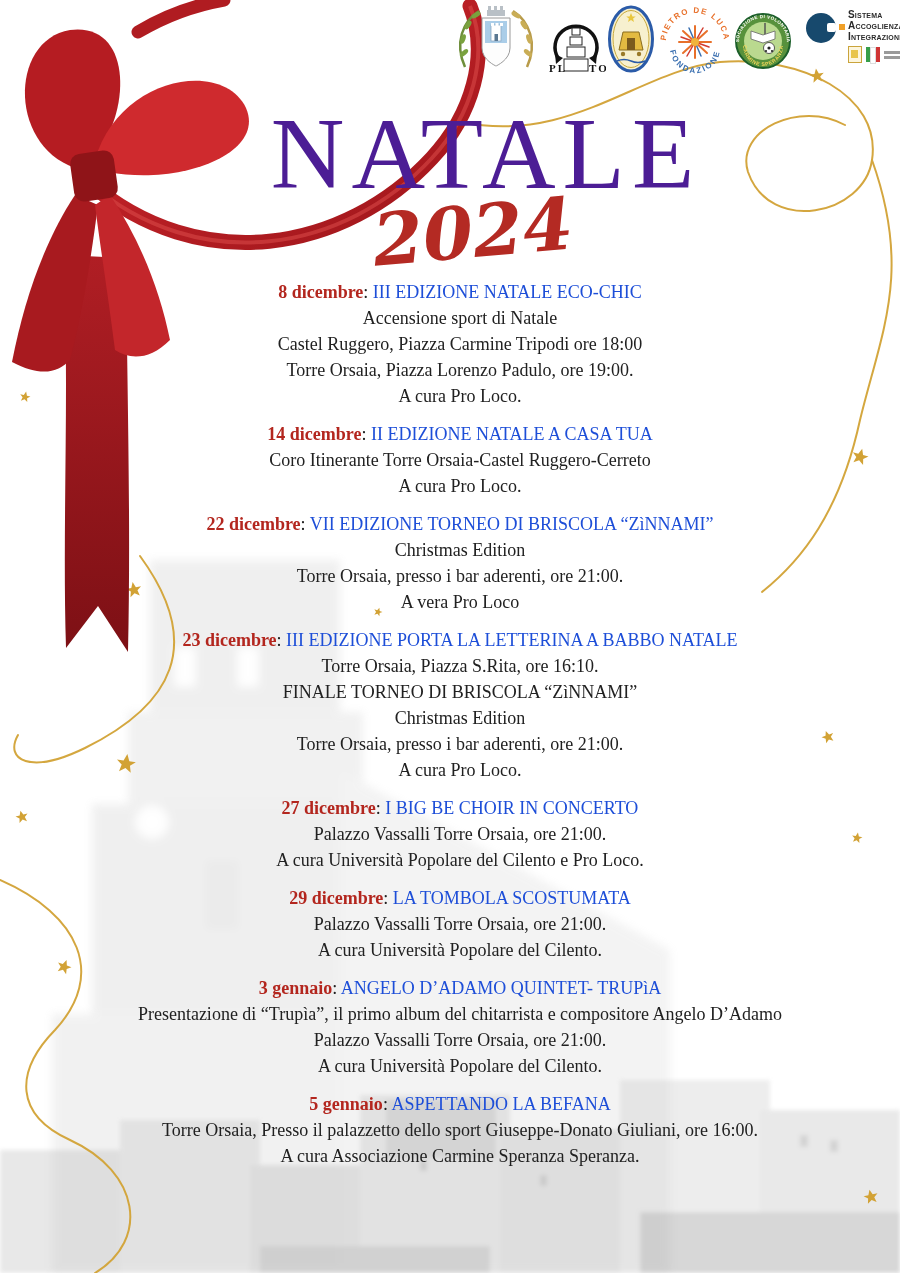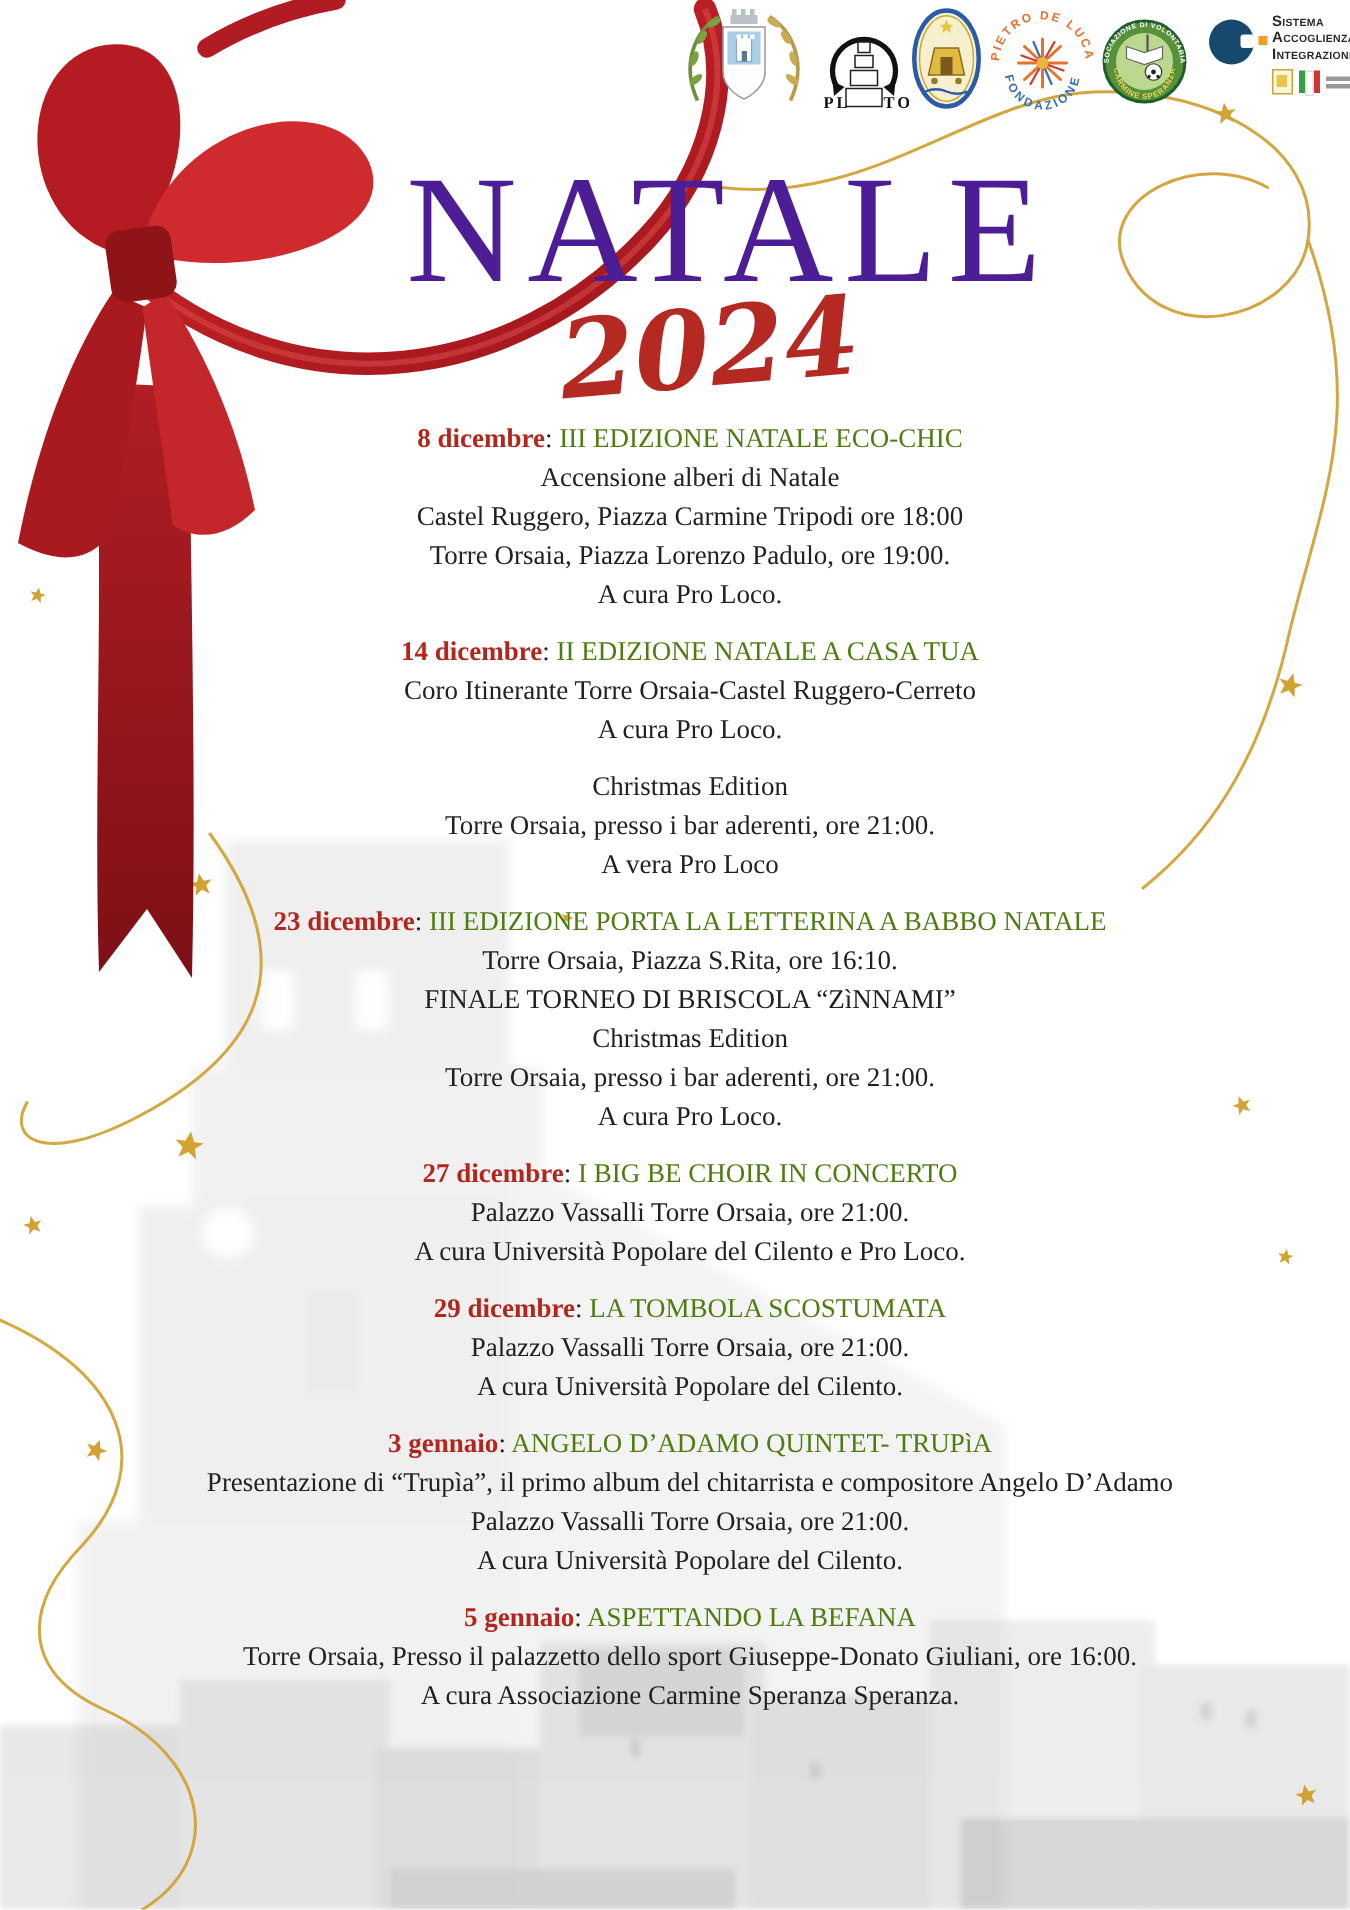--- a/index.html
+++ b/index.html
@@ -10,21 +10,21 @@
   .title-wrap{position:absolute;top:90px;left:0;right:0;text-align:center;z-index:2;}
   .main-title{margin:12px;padding-left:72px;font-family:"Liberation Serif",serif;font-weight:400;
        font-size:102px;letter-spacing:7px;color:#4c1d95;line-height:1.02;}
   .year{margin-top:-20px;padding-left:46px;font-family:"DejaVu Serif",serif;font-style:italic;
        font-weight:700;font-size:72px;color:#b42a23;transform:rotate(-5deg);line-height:1;}
   .events{position:absolute;top:279px;left:30px;right:10px;z-index:2;text-align:center;
        color:#212121;font-size:18px;line-height:26px;}
   .event{margin:0 0 12px 0;}
   .date{color:#b3261e;font-weight:700;}
   .sep{color:#212121;}
-  .etitle{color:#4d7c0f;}
+  .etitle{color:#1d4ed8;}
   
   .sai{width:94px;height:68px;position:relative;font-family:"Liberation Sans",sans-serif;}
   .sai-circle{position:absolute;left:0;top:9px;width:30px;height:30px;border-radius:50%;background:#17496d;}
   .sai-square{position:absolute;left:21px;top:19px;width:9px;height:9px;background:#ffffff;border-radius:2px;}
   .sai-orange{position:absolute;left:33px;top:20px;width:6px;height:6px;background:#f0a028;}
   .sai-text{position:absolute;left:42px;top:5px;font-size:10px;font-weight:700;color:#2a2a2a;
        font-variant:small-caps;line-height:11px;letter-spacing:.2px;}
   .sai-minis{position:absolute;left:42px;top:42px;display:flex;align-items:center;gap:4px;}
   .mini-emblem{width:12px;height:15px;border:1px solid #caa43c;background:#fdf6dd;position:relative;}
   .mini-emblem:after{content:"";position:absolute;left:2px;top:3px;width:7px;height:8px;background:#e8c54a;}
@@ -266,31 +266,32 @@
 </div>
 
 <div class="title-wrap">
   <h1 class="main-title">NATALE</h1>
   <div class="year">2024</div>
 </div>
 
 <div class="events">
     <div class="event">
       <div class="line"><span class="date">8 dicembre</span><span class="sep">: </span><span class="etitle">III EDIZIONE NATALE ECO-CHIC</span></div>
-      <div class="line">Accensione alberi di Natale</div>
+      <div class="line">Accensione sport di Natale</div>
       <div class="line">Castel Ruggero, Piazza Carmine Tripodi ore 18:00</div>
       <div class="line">Torre Orsaia, Piazza Lorenzo Padulo, ore 19:00.</div>
       <div class="line">A cura Pro Loco.</div>
     </div>
     <div class="event">
       <div class="line"><span class="date">14 dicembre</span><span class="sep">: </span><span class="etitle">II EDIZIONE NATALE A CASA TUA</span></div>
       <div class="line">Coro Itinerante Torre Orsaia-Castel Ruggero-Cerreto</div>
       <div class="line">A cura Pro Loco.</div>
     </div>
     <div class="event">
+      <div class="line"><span class="date">22 dicembre</span><span class="sep">: </span><span class="etitle">VII EDIZIONE TORNEO DI BRISCOLA “ZìNNAMI”</span></div>
       <div class="line">Christmas Edition</div>
       <div class="line">Torre Orsaia, presso i bar aderenti, ore 21:00.</div>
       <div class="line">A vera Pro Loco</div>
     </div>
     <div class="event">
       <div class="line"><span class="date">23 dicembre</span><span class="sep">: </span><span class="etitle">III EDIZIONE PORTA LA LETTERINA A BABBO NATALE</span></div>
       <div class="line">Torre Orsaia, Piazza S.Rita, ore 16:10.</div>
       <div class="line">FINALE TORNEO DI BRISCOLA “ZìNNAMI”</div>
       <div class="line">Christmas Edition</div>
       <div class="line">Torre Orsaia, presso i bar aderenti, ore 21:00.</div>

